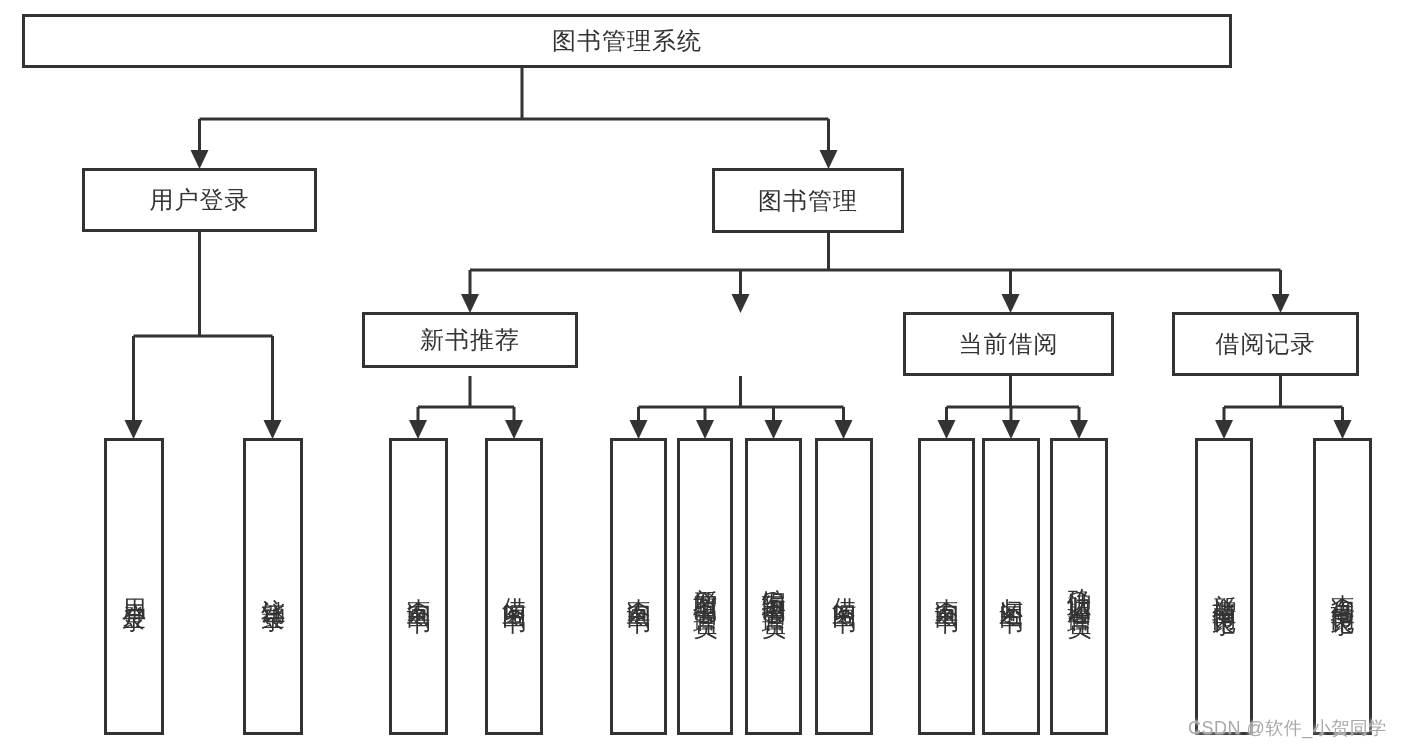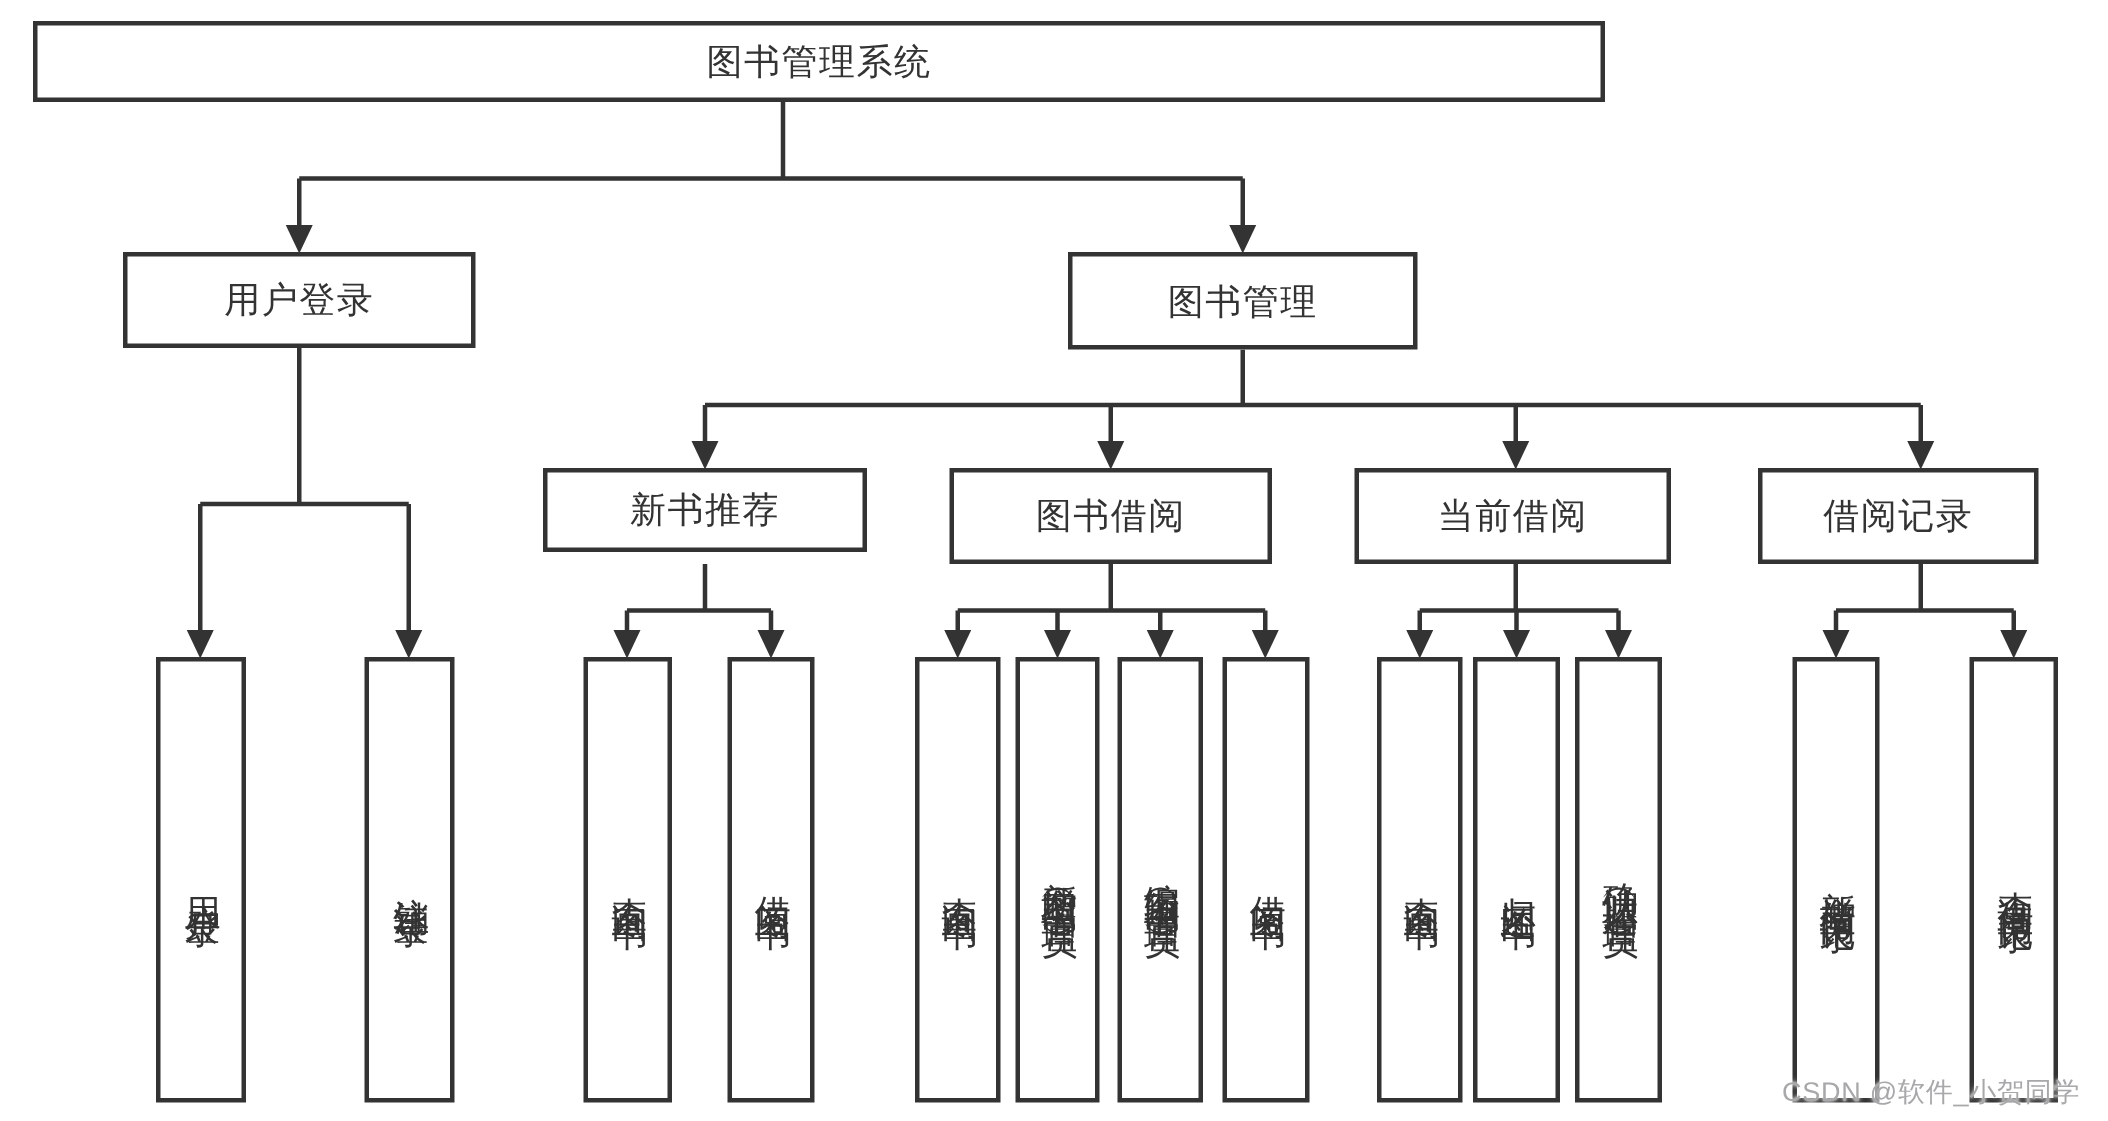--- a/index.html
+++ b/index.html
@@ -76,36 +76,33 @@
     <path class="wire" d="M1010.5 376 V407 M946.5 407 H1079 M946.5 407 V421 M1011 407 V421 M1079 407 V421"></path>
     <polygon class="arrow" points="937.5,420 955.5,420 946.5,439"></polygon>
     <polygon class="arrow" points="1002,420 1020,420 1011,439"></polygon>
     <polygon class="arrow" points="1070,420 1088,420 1079,439"></polygon>
 
     <path class="wire" d="M1280.5 376 V407 M1224 407 H1342.5 M1224 407 V421 M1342.5 407 V421"></path>
     <polygon class="arrow" points="1215,420 1233,420 1224,439"></polygon>
     <polygon class="arrow" points="1333.5,420 1351.5,420 1342.5,439"></polygon>
   </svg>
 
-  <div class="node h" style="left:22px;top:14px;width:1048px;height:54px">
+  <div class="node h" style="left:22px;top:14px;width:1210px;height:54px">
     <span>图书管理系统</span>
   </div>
 
   <div class="node h" style="left:82px;top:168px;width:235px;height:64px">
     <span>用户登录</span>
   </div>
-  <div class="node h" style="left:712px;top:168px;width:233px;height:65px">
+  <div class="node h" style="left:712px;top:168px;width:192px;height:65px">
     <span>图书管理</span>
   </div>
 
   <div class="node h" style="left:362px;top:312px;width:216px;height:56px">
     <span>新书推荐</span>
-  </div>
-  <div class="node h" style="left:633px;top:312px;width:215px;height:64px">
-    <span>图书借阅</span>
   </div>
   <div class="node h" style="left:903px;top:312px;width:211px;height:64px">
     <span>当前借阅</span>
   </div>
   <div class="node h" style="left:1172px;top:312px;width:187px;height:64px">
     <span>借阅记录</span>
   </div>
 
   <div class="node" style="left:104px;top:438px;width:60px;height:297px">
     <span class="vt">用户登录</span>

